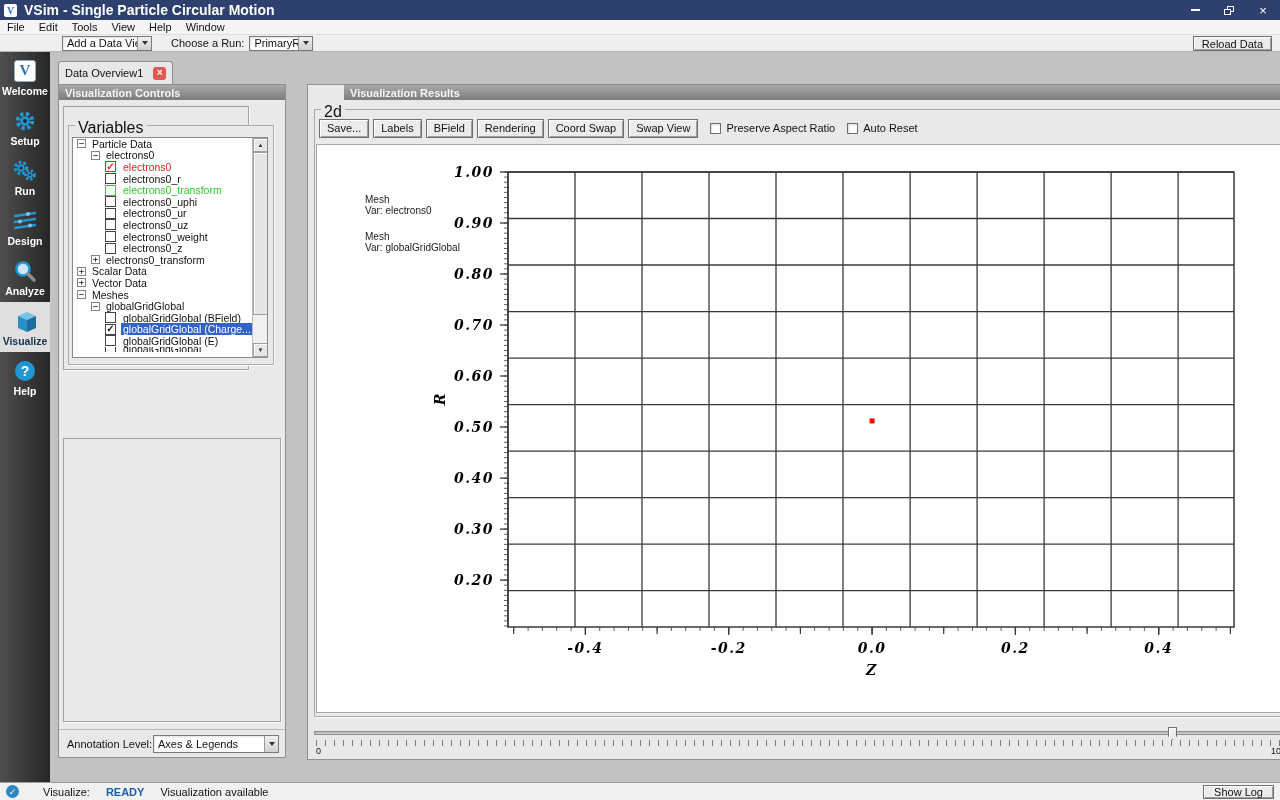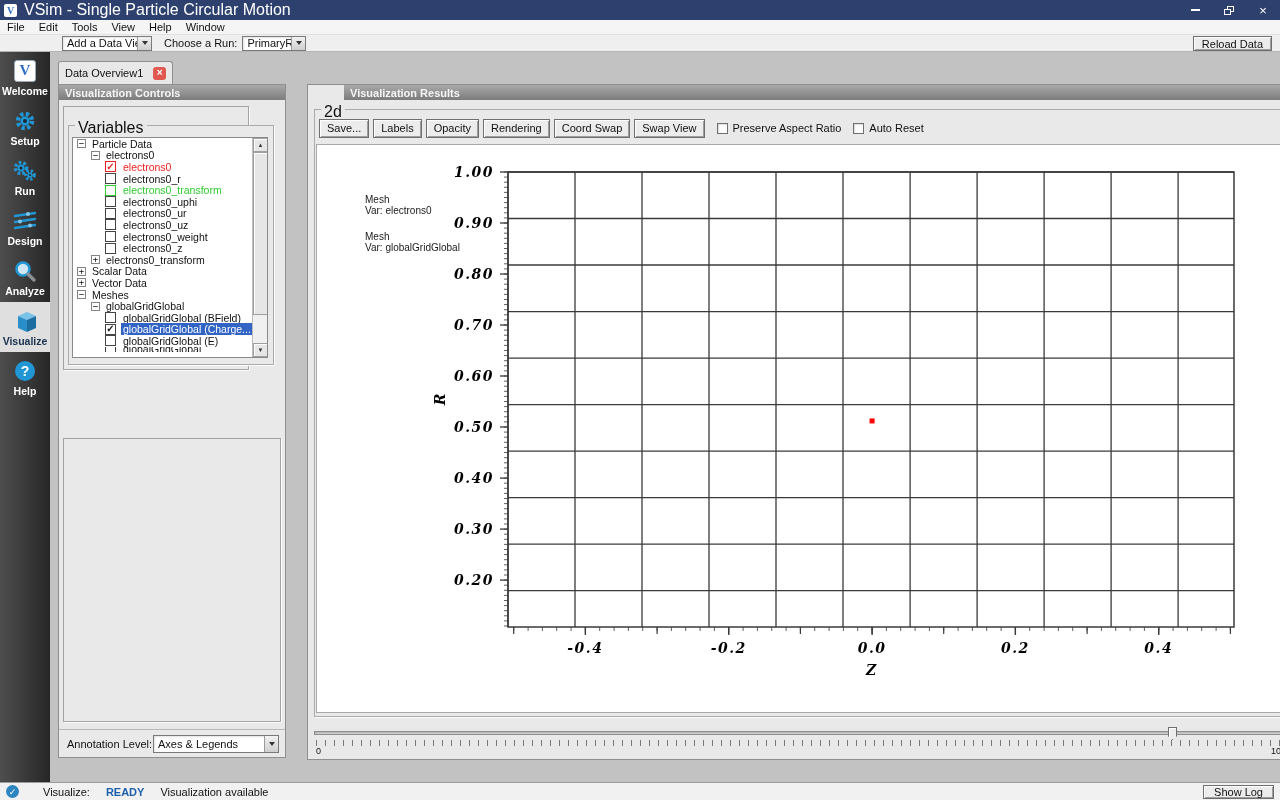--- a/index.html
+++ b/index.html
@@ -6,21 +6,21 @@
   *{box-sizing:border-box;}
   #app{position:relative;width:1280px;height:800px;overflow:hidden;
        font-family:"Liberation Sans",sans-serif;font-size:11px;color:#111;background:#c2c2c2;}
 
   
   #titlebar{position:absolute;left:0;top:0;width:1280px;height:20px;background:#2d406e;
             display:flex;align-items:center;color:#fff;}
   .vlogo{width:13px;height:13px;margin-left:4px;background:#fff;border-radius:2px;
          display:flex;align-items:center;justify-content:center;
          color:#2f6fc1;font-weight:bold;font-size:10px;font-family:"Liberation Serif",serif;}
-  #title-text{margin-left:7px;font-size:16px;}
+  #title-text{margin-left:7px;font-size:14px;font-weight:bold;}
   #win-controls{position:absolute;right:0;top:0;height:20px;display:flex;}
   .win-btn{width:34px;height:20px;display:flex;align-items:center;justify-content:center;color:#fff;}
   .min-glyph{width:9px;height:0;border-bottom:2px solid #fff;display:inline-block;}
   .restore-glyph{position:relative;width:10px;height:9px;display:inline-block;}
   .restore-glyph .r1{position:absolute;right:0;top:0;width:7px;height:6px;border:1px solid #fff;}
   .restore-glyph .r2{position:absolute;left:0;bottom:0;width:7px;height:6px;border:1px solid #fff;background:#2d406e;}
 
   
   #menubar{position:absolute;left:0;top:20px;width:1280px;height:15px;background:#f5f5f5;
            display:flex;align-items:center;border-bottom:1px solid #e0e0e0;}
@@ -149,21 +149,21 @@
       <div class="menu-item">Window</div>
     </div>
 
   <div id="toolbar">
     <div class="combo" style="margin-left:62px;width:90px;">
       <span class="cb-text">Add a Data View</span>
       <span class="cb-arrow">
           <span class="tri"></span>
         </span>
     </div>
-    <span style="margin-left:12px;">Choose a Run:</span>
+    <span style="margin-left:19px;">Choose a Run:</span>
     <div class="combo" style="margin-left:5px;width:64px;">
       <span class="cb-text">PrimaryRun</span>
       <span class="cb-arrow">
           <span class="tri"></span>
         </span>
     </div>
     <div class="btn3d" style="position:absolute;right:8px;top:1px;height:15px;padding:0 8px;">Reload Data</div>
   </div>
 
   <div id="sidebar">
@@ -387,21 +387,21 @@
   <div id="results-panel" class="panel">
     <div class="panel-header">Visualization Results</div>
     <div class="panel-body">
 
       <div class="fieldset" style="left:6px;top:9px;width:972px;height:608px;background:#e9e9e9;">
         <span class="legend">2d</span>
 
         <div id="plot-buttons" style="position:absolute;left:4px;top:8px;height:20px;display:flex;gap:4px;align-items:center;">
             <div class="btn3d" style="height: 19px; padding: 0px 7px;">Save...</div>
             <div class="btn3d" style="height: 19px; padding: 0px 7px;">Labels</div>
-            <div class="btn3d" style="height: 19px; padding: 0px 7px;">Opacity</div>
+            <div class="btn3d" style="height: 19px; padding: 0px 7px;">BField</div>
             <div class="btn3d" style="height: 19px; padding: 0px 7px;">Rendering</div>
             <div class="btn3d" style="height: 19px; padding: 0px 7px;">Coord Swap</div>
             <div class="btn3d" style="height: 19px; padding: 0px 7px;">Swap View</div>
             <div class="chk" style="margin-left: 8px; align-items: center;">
               <span class="chk-box"></span>
               <span>Preserve Aspect Ratio</span>
             </div>
             <div class="chk" style="margin-left: 8px;">
               <span class="chk-box"></span>
               <span>Auto Reset</span>

